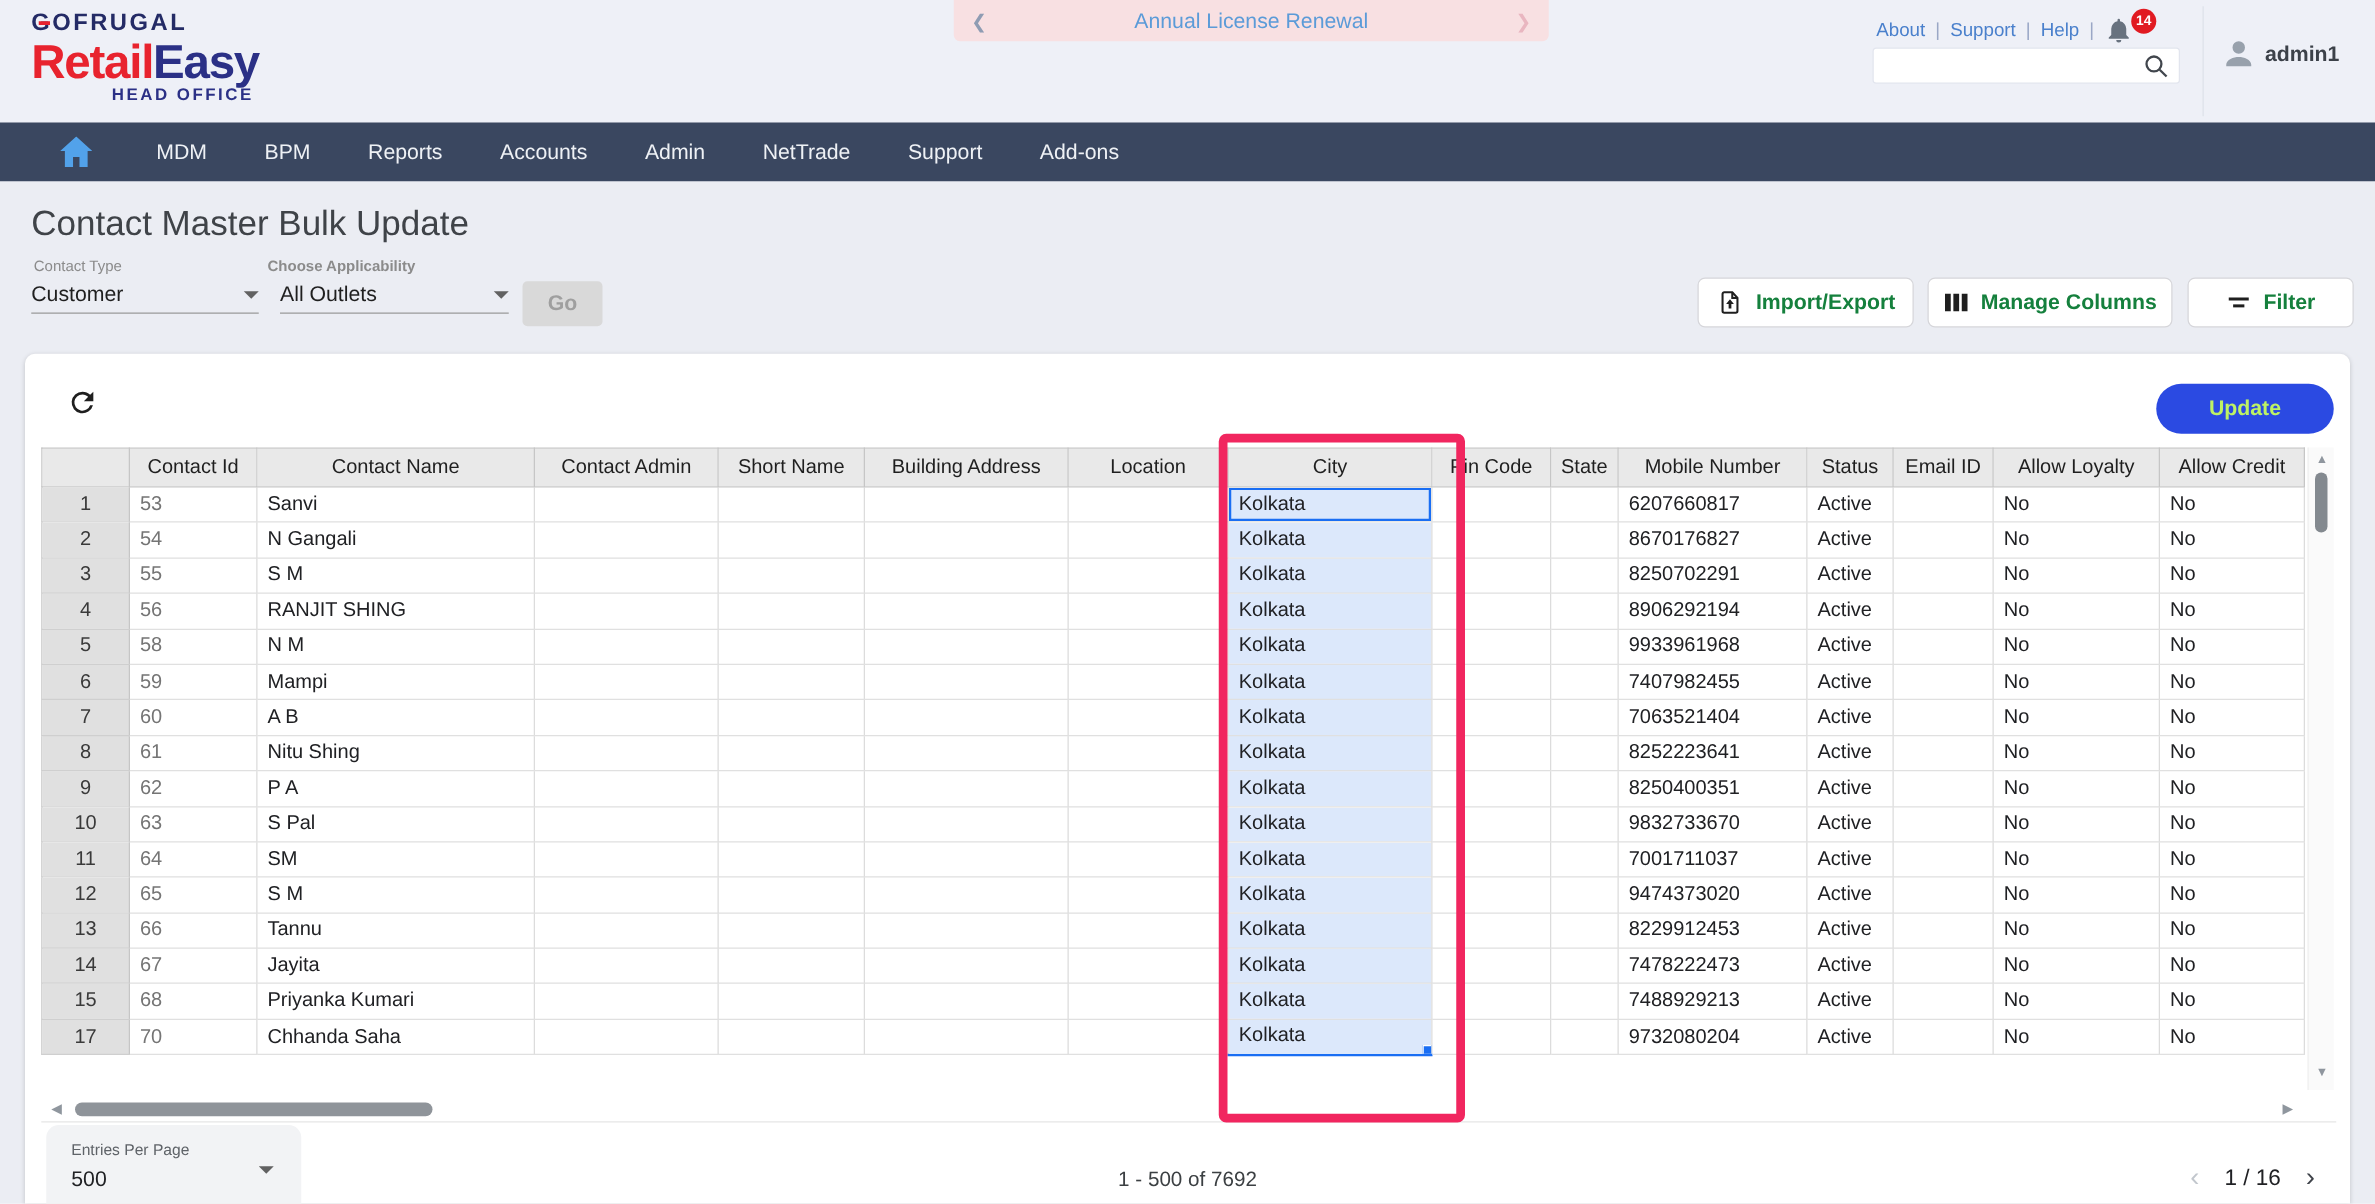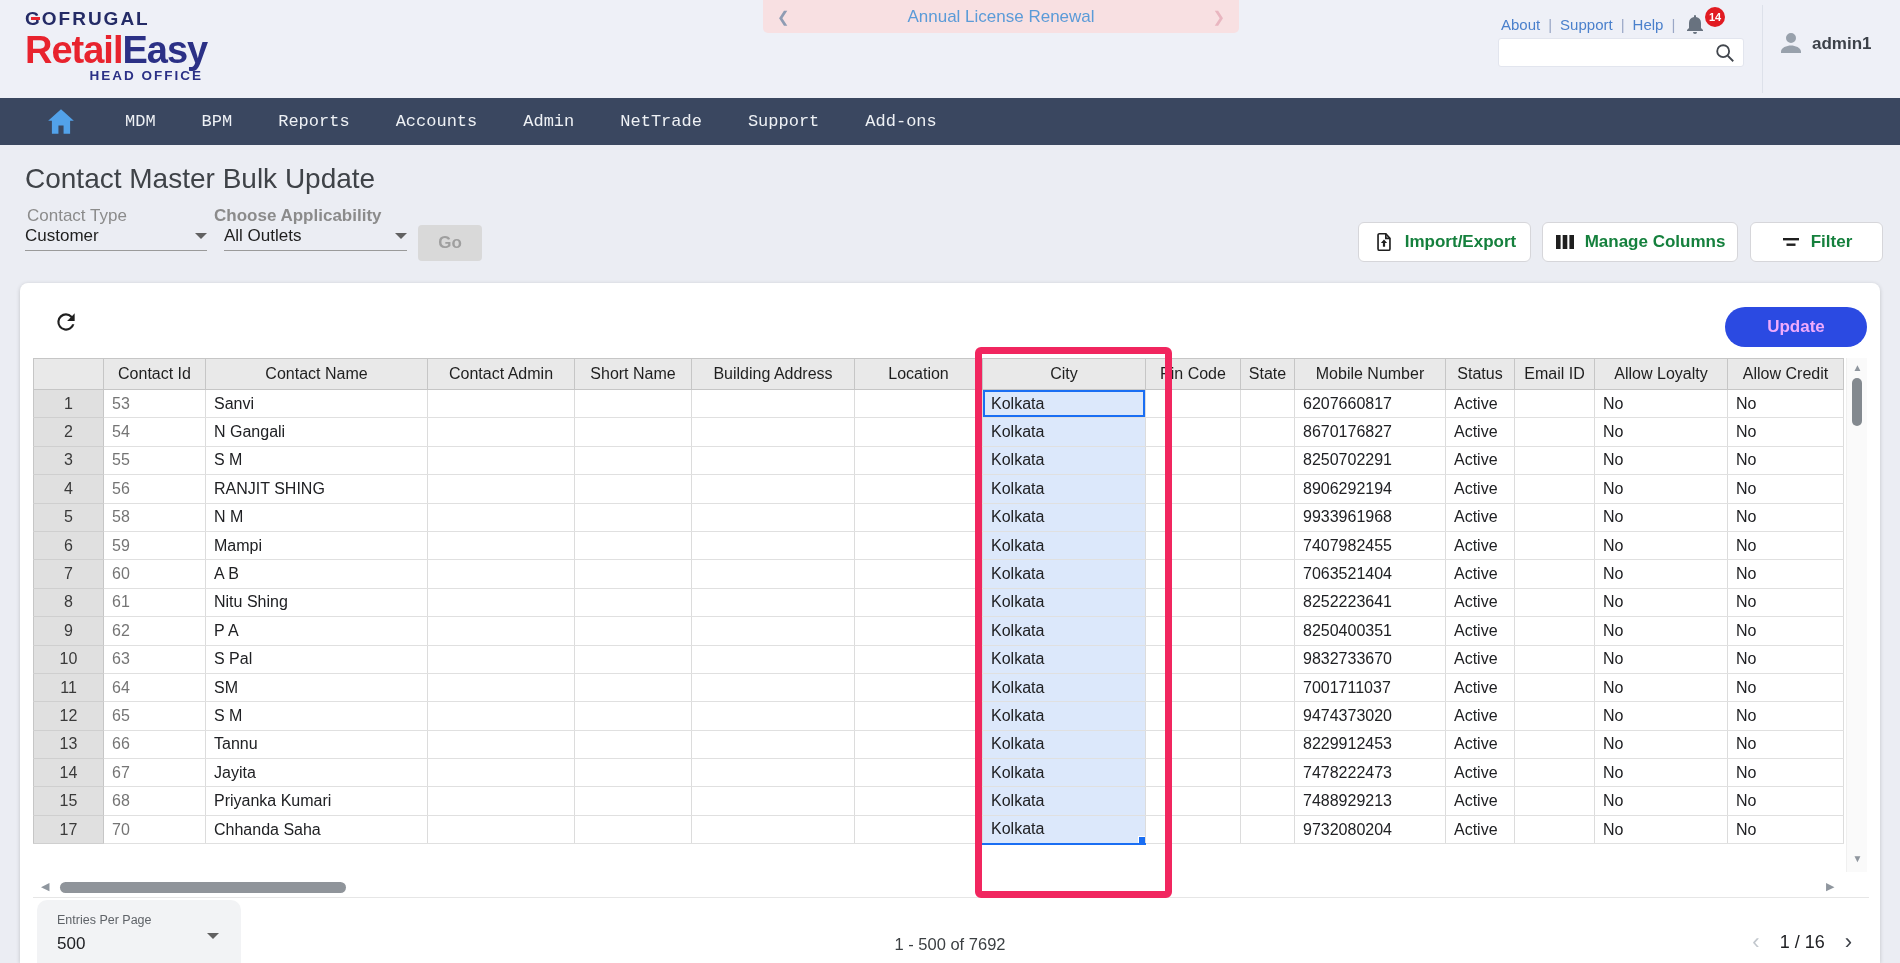--- a/index.html
+++ b/index.html
@@ -32,42 +32,42 @@
          color:#fff; font-size:11px; font-weight:700; display:flex; align-items:center; justify-content:center;}
   .search{position:absolute; left:1498px; top:38px; width:246px; height:29px; background:#fff; border:1px solid #e2e5ee;
           border-radius:3px; padding:0 30px 0 8px; font-size:14px; outline:none;}
   .mag{position:absolute; left:1714px; top:42px; width:22px; height:22px;}
   .vdiv{position:absolute; left:1762px; top:5px; width:1px; height:88px; background:#dde1ea;}
   .usericon{position:absolute; left:1776px; top:28px; width:30px; height:30px;}
   .username{position:absolute; left:1812px; top:34px; font-size:17px; font-weight:700; color:#3c4149; cursor:pointer;}
 
   
   .nav{position:absolute; left:0; top:98px; width:1900px; height:47px; background:var(--nav-bg);
-       display:flex; align-items:center; padding-left:47px;font-family:Liberation Mono, monospace;}
+       display:flex; align-items:center; padding-left:47px;}
   .home{width:30px; height:26px; margin-right:48px; cursor:pointer;}
   .nav-items{display:flex; gap:46px;}
   .nav-item{color:#eef1f5; font-size:17px; cursor:pointer;}
 
   
   .page-title{position:absolute; left:25px; top:163px; font-size:28px; color:#3f4348;}
-  .filter-label{position:absolute; font-size:17px; color:#8b8b8b;}
+  .filter-label{position:absolute; font-size:12px; color:#8b8b8b;}
   .select-ul{position:absolute; height:30px; border-bottom:1px solid #9a9a9a; display:flex; align-items:center;
              justify-content:space-between; font-size:17px; color:#1f1f1f; cursor:pointer;}
   .dd-arrow{width:0; height:0; border-left:6px solid transparent; border-right:6px solid transparent; border-top:6px solid #616161;}
   .go-btn{position:absolute; left:418px; top:225px; width:64px; height:36px; background:#d9d9d9; color:#9f9f9f;
           border:none; border-radius:4px; font-size:17px; font-family:inherit;font-weight:bold;}
   .act-btn{position:absolute; top:222px; height:40px; background:#fff; border:1px solid #d6d6da; border-radius:6px;
            display:flex; align-items:center; justify-content:center; gap:10px; font-size:17px; font-weight:600; color:#15803d; cursor:pointer;}
 
   
   .card{position:absolute; left:20px; top:283px; width:1860px; height:680px; background:#fff;
         border-radius:8px 8px 0 0; box-shadow:0 1px 4px rgba(0,0,0,.18);}
   .refresh{position:absolute; left:33px; top:26px; width:26px; height:26px; cursor:pointer;}
   .update-btn{position:absolute; left:1705px; top:24px; width:142px; height:40px; border:none; border-radius:21px;
-              background:var(--accent-blue); color:#f0abfc; font-size:17px; font-weight:700; font-family:inherit; cursor:pointer;}
+              background:var(--accent-blue); color:#bef264; font-size:17px; font-weight:700; font-family:inherit; cursor:pointer;}
 
   
   .tblwrap{position:absolute; left:13px; top:75px;}
   table.grid{border-collapse:collapse; table-layout:fixed; font-size:16px;}
   table.grid th, table.grid td{overflow:hidden; white-space:nowrap;}
   table.grid thead th{height:31px; background:#e9e9e9; border:1px solid #c6c6c6; font-weight:400; font-size:16px; color:#1f1f1f; text-align:center;}
   table.grid tbody td, table.grid tbody th{height:28.4px; border-right:1px solid #dcdcdc; border-bottom:1px solid #e0e0e0; padding:0 8px; text-align:left; font-weight:400;}
   table.grid tbody th.rownum{background:#e0e0e0; border-right:1px solid #c6c6c6; border-bottom:1px solid #cfcfcf; border-left:1px solid #c6c6c6; text-align:center; color:#3a3a3a; padding:0;}
   td.c-id{color:#757575;}
   td.c-center{text-align:center;}

